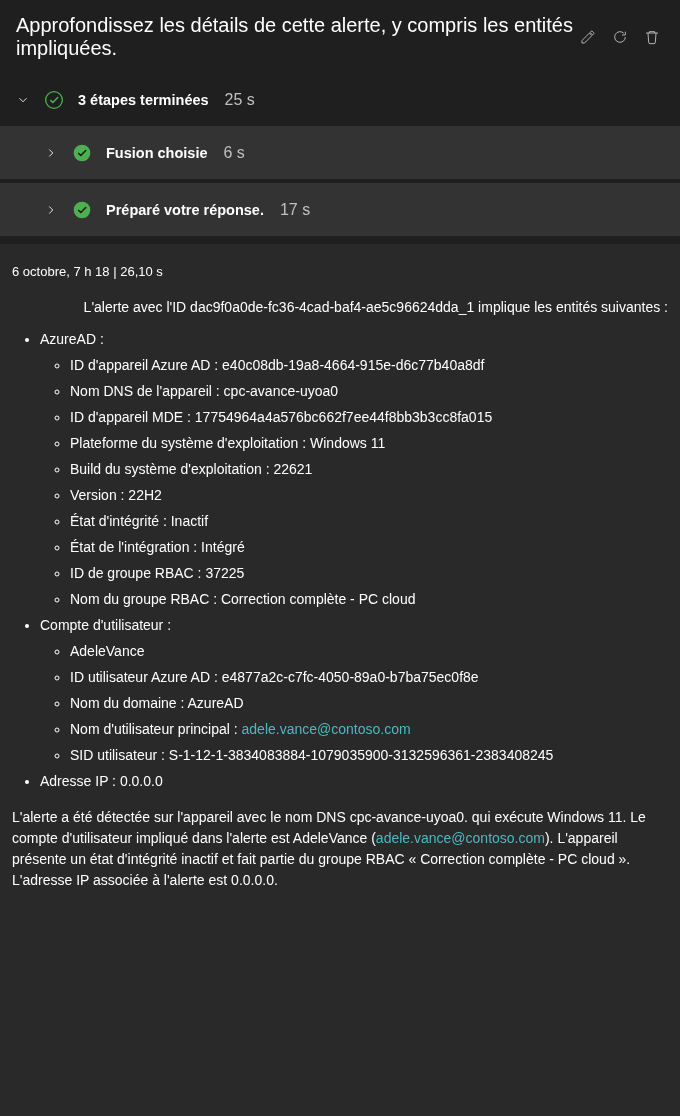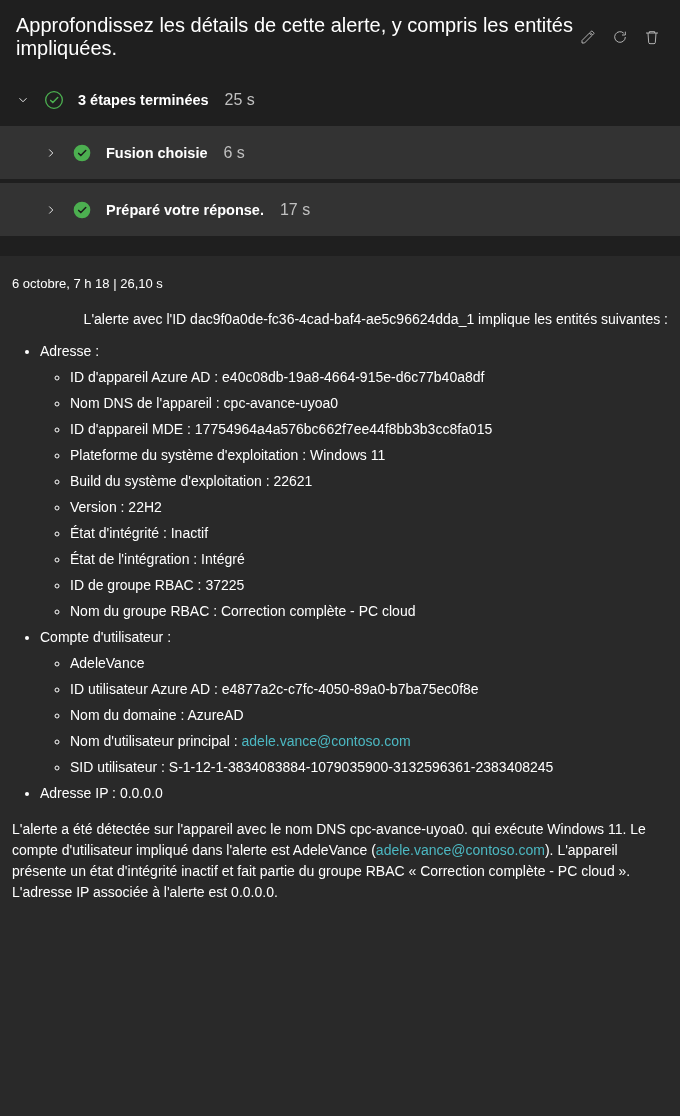--- a/index.html
+++ b/index.html
@@ -77,21 +77,21 @@
   
   .step-row {
     background: var(--bg-step);
     padding: 16px 16px 16px 44px;
     display: flex;
     align-items: center;
     gap: 14px;
     border-top: 1px solid rgba(0,0,0,0);
     margin-bottom: 4px;
   }
-  .step-row:last-of-type { margin-bottom: 16px; }
+  .step-row:last-of-type { margin-bottom: 4px; }
   .step-row .label { font-weight: 600; font-size: 14.5px; }
   .steps-wrap {
     background: var(--bg-header);
     padding-bottom: 4px;
   }
   
   .body {
     padding: 20px 12px 12px 12px;
     font-size: 14px;
   }
@@ -162,21 +162,21 @@
     <span class="time-dim">17 s</span>
   </div>
 </div>
 
 <div class="body">
   <div class="timestamp">6 octobre, 7 h 18 | 26,10 s</div>
   <div class="intro">L'alerte avec l'ID dac9f0a0de-fc36-4cad-baf4-ae5c96624dda_1 implique les entités suivantes :</div>
 
   <ul class="top">
     <li>
-      <span>Adresse :</span>
+      <span>AzureAD :</span>
       <ul class="sub">
         <li>ID d'appareil Azure AD : e40c08db-19a8-4664-915e-d6c77b40a8df</li>
         <li>Nom DNS de l'appareil : cpc-avance-uyoa0</li>
         <li>ID d'appareil MDE : 17754964a4a576bc662f7ee44f8bb3b3cc8fa015</li>
         <li>Plateforme du système d'exploitation : Windows 11</li>
         <li>Build du système d'exploitation : 22621</li>
         <li>Version : 22H2</li>
         <li>État d'intégrité : Inactif</li>
         <li>État de l'intégration : Intégré</li>
         <li>ID de groupe RBAC : 37225</li>

